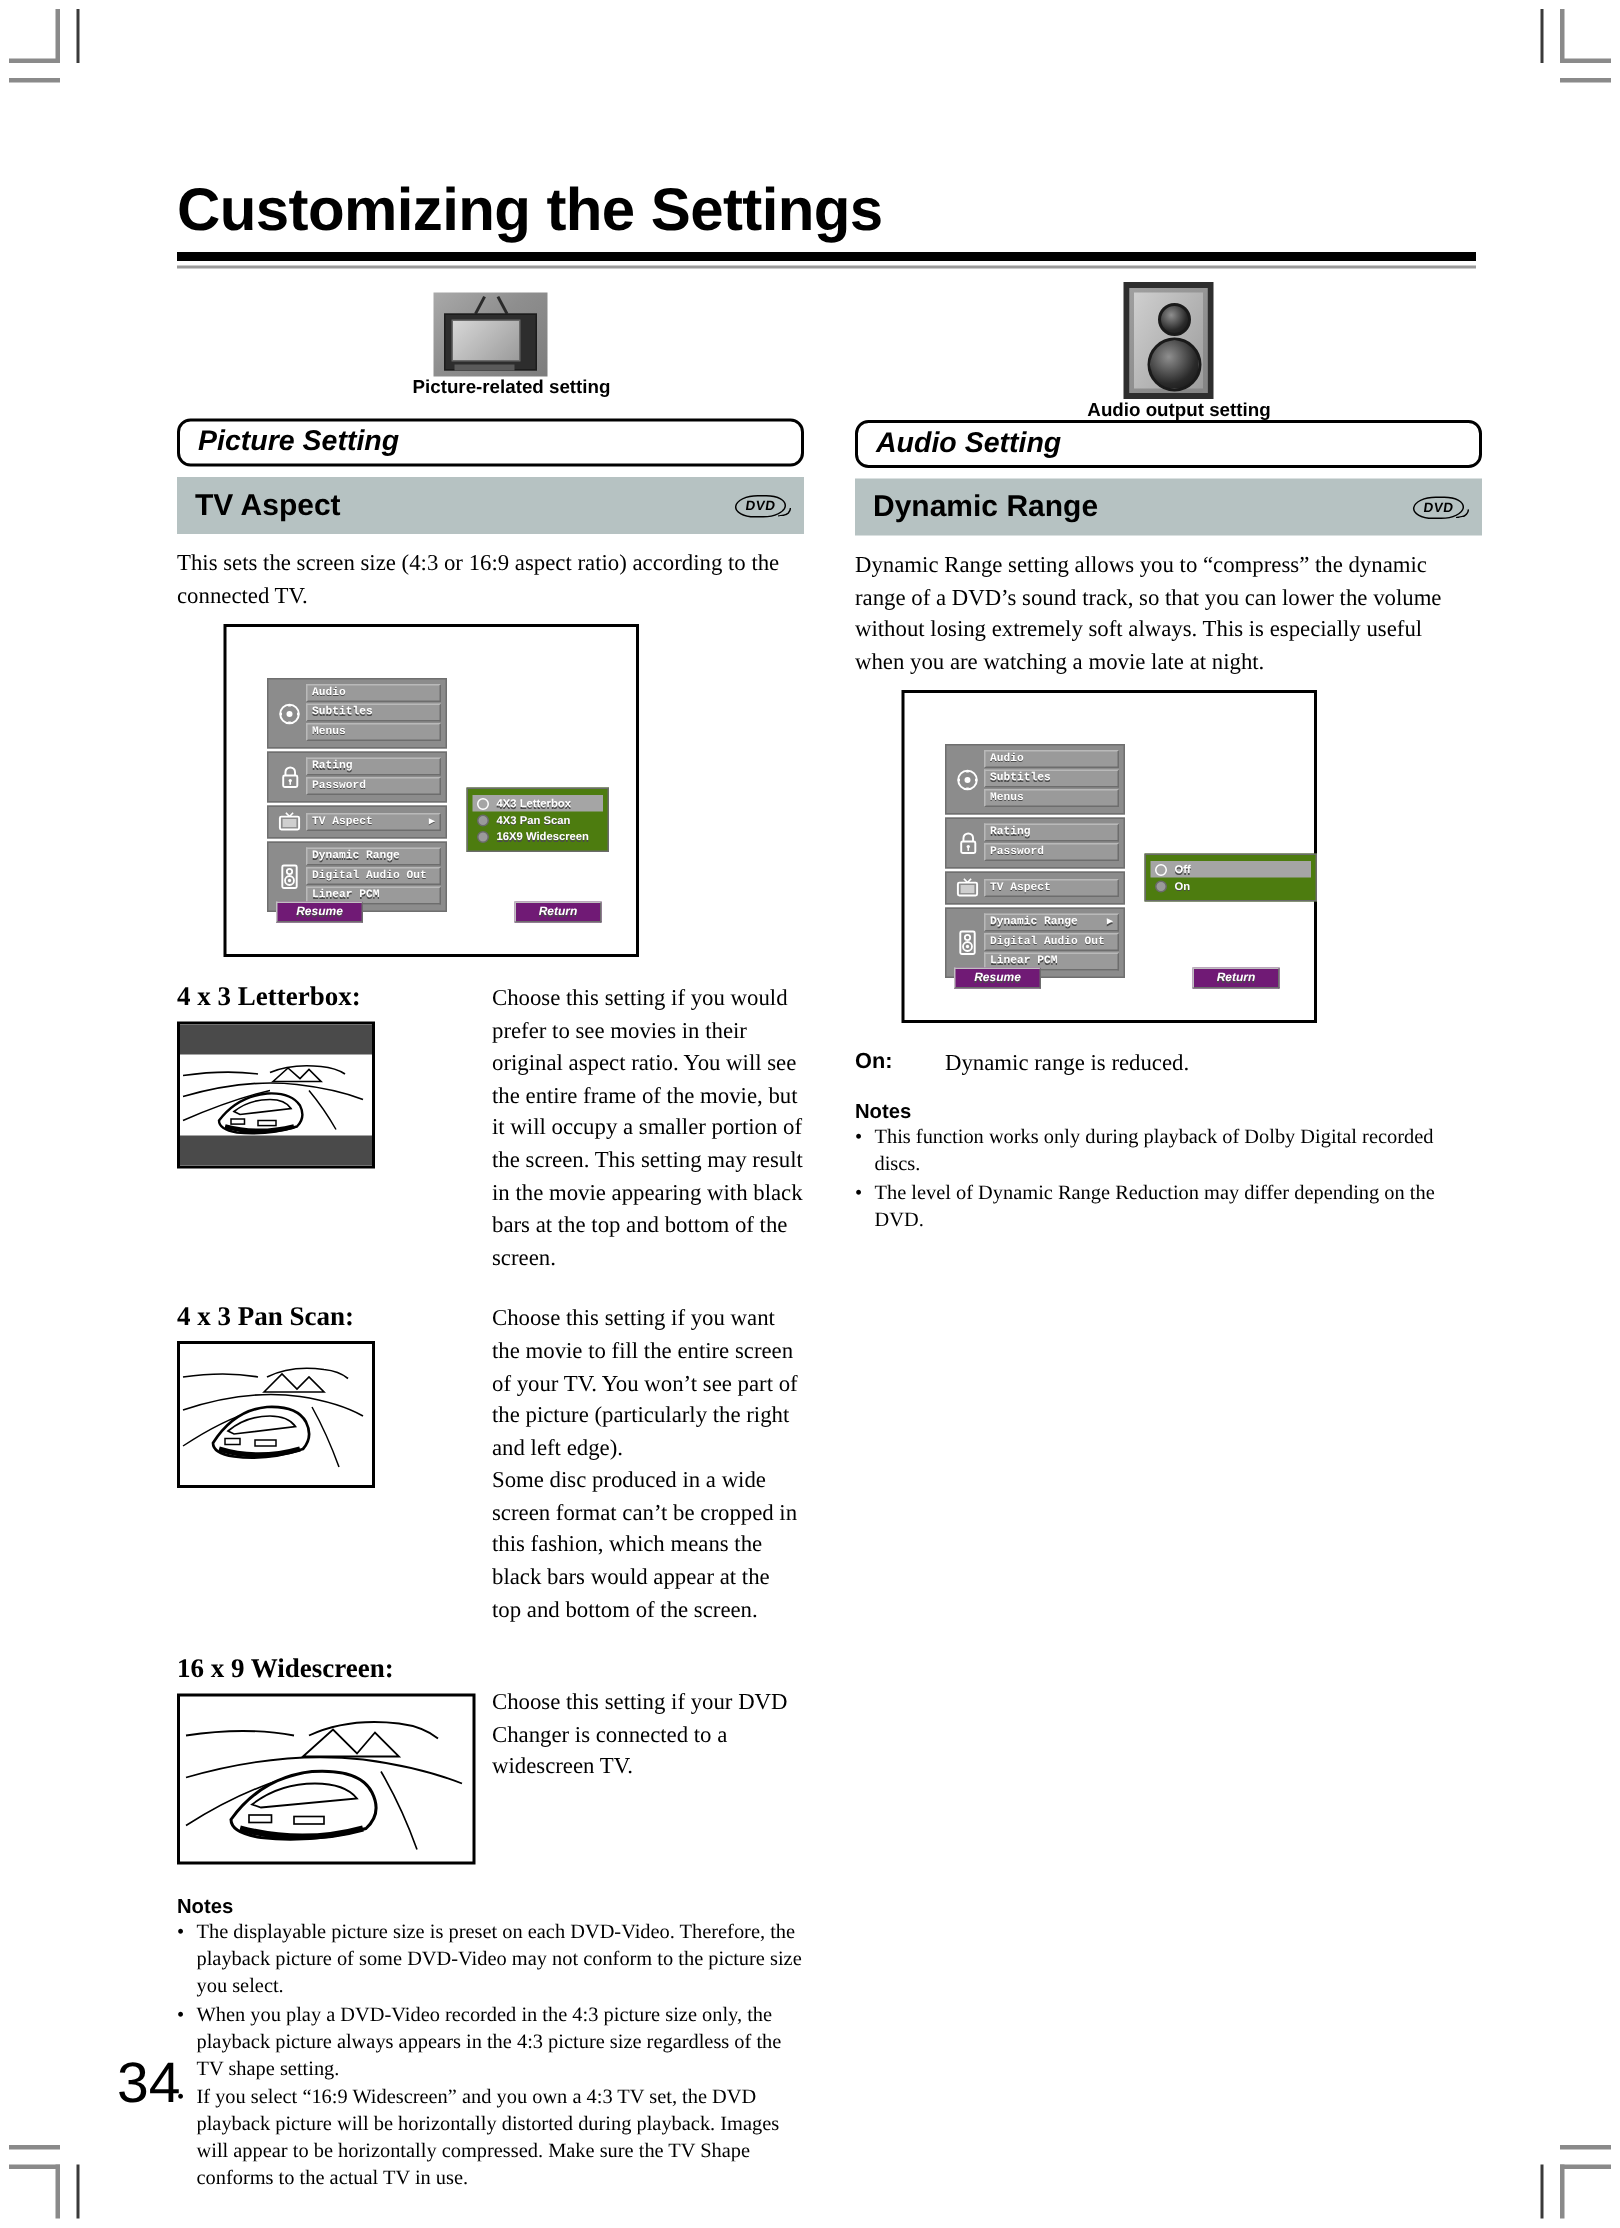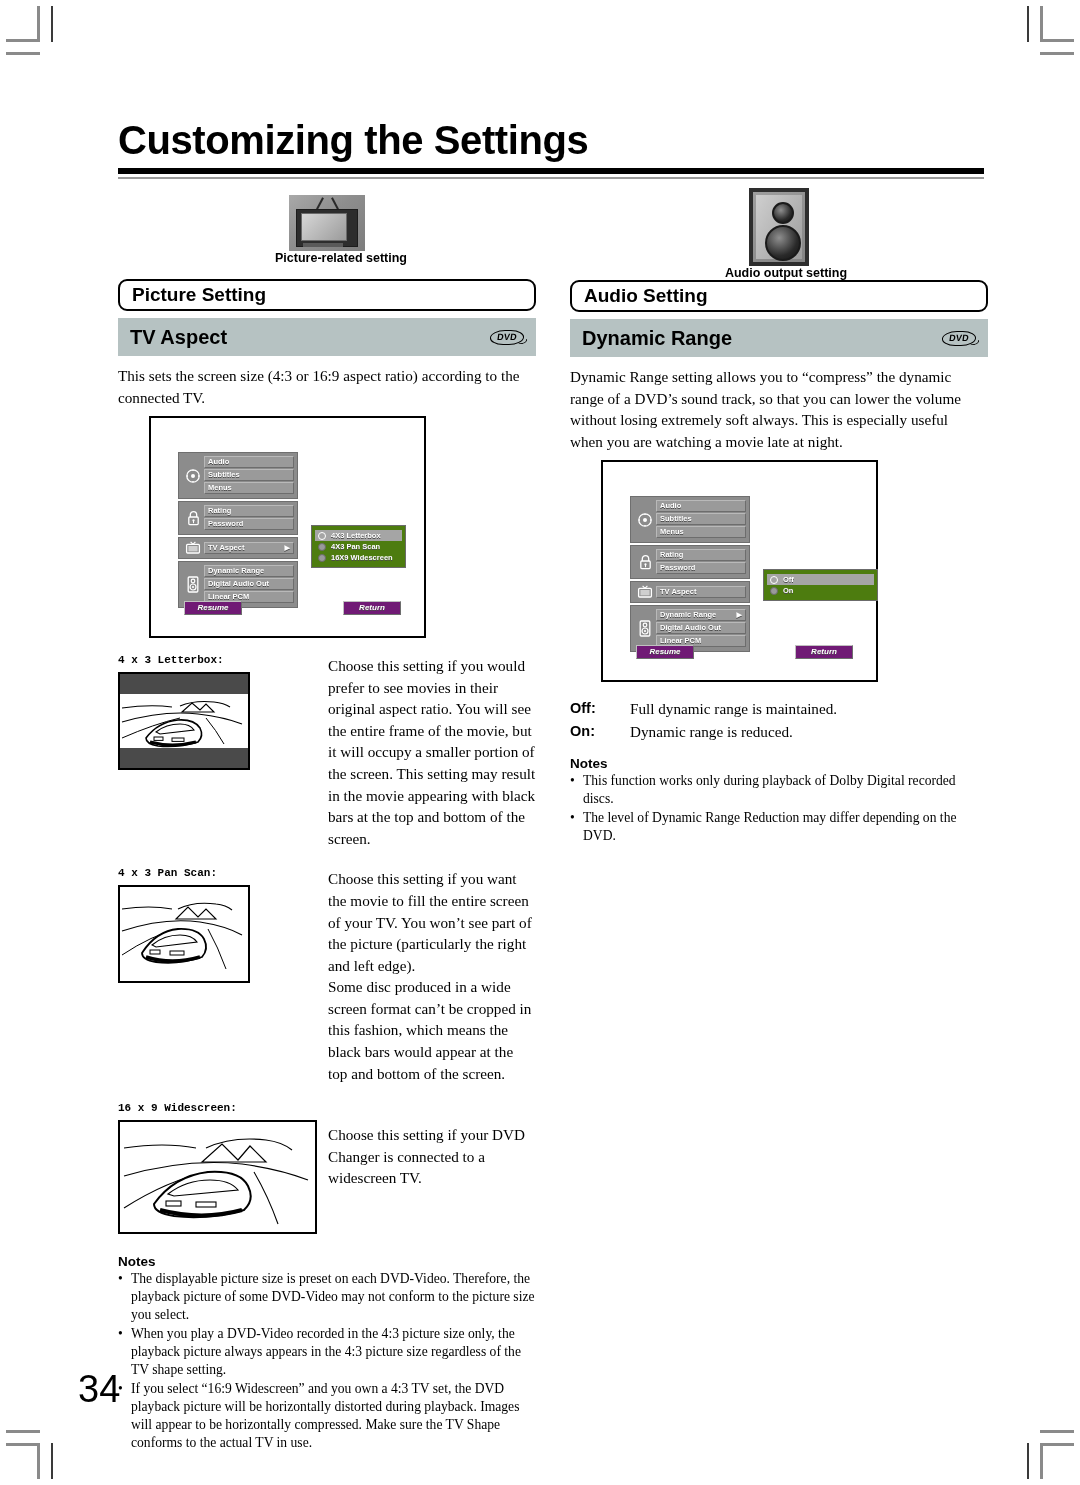--- a/index.html
+++ b/index.html
@@ -83,21 +83,21 @@
   .spk-icon .wf { width:32px; height:32px; left:12px; top:33px; }
 
   
   .sec-box {
     border:2px solid #000; border-radius:9px;
     height:32px; display:flex; align-items:center;
     padding:0 12px; box-sizing:border-box;
   }
   .sec-box-label {
     font-family:"Liberation Sans", sans-serif;
-    font-weight:bold; font-size:19px;
+    font-weight:bold; font-size:19px;font-style:italic;
   }
 
   
   .sub-head {
     background:#b6c2c2; height:38px;
     display:flex; align-items:center; justify-content:space-between;
     padding:0 12px; box-sizing:border-box;
   }
   .sub-head-label {
     font-family:"Liberation Sans", sans-serif;
@@ -133,21 +133,21 @@
     width:22px; height:auto; align-self:stretch;
     display:flex; align-items:center; justify-content:center;
     flex:0 0 22px;
   }
   .osd-items { flex:1 1 auto; }
   .osd-item {
     background:#9a9a9a;
     border:1px solid #6d6d6d;
     border-top-color:#b9b9b9; border-left-color:#b9b9b9;
     color:#fff;
-    font-family:Liberation Sans, sans-serif;
+    font-family:Liberation Mono, monospace;
     font-weight:bold; font-size:7.5px;
     line-height:10px; height:10px;
     padding:0 3px; margin-bottom:1px;
     display:flex; align-items:center; justify-content:space-between;
     text-shadow:0 1px 0 #4a4a4a;
     white-space:nowrap;
   }
   .osd-item .arrow { font-size:7px; }
   .osd-panel {
     background:#4d7c0f; border:1px solid #6b6b6b;
@@ -175,22 +175,22 @@
     font-weight:bold; font-size:8px;
     height:12px; line-height:12px; text-align:center;
     text-shadow:0 1px 0 #4a4a4a;
     font-style:italic;
   }
 
   
   .entry { display:flex; margin-top:14px; }
   .entry-left { width:210px; flex:0 0 210px; }
   .entry-label {
-    font-family:Liberation Mono, monospace;
-    font-weight:bold; font-size:11px; margin-bottom:6px;
+    font-family:Liberation Serif, serif;
+    font-weight:bold; font-size:18px; margin-bottom:6px;
   }
   .entry-desc { font-size:15.2px; line-height:1.42; flex:1 1 auto; padding-top:1px; }
   .car-pic { border:2px solid #000; background:#fff; position:relative; overflow:hidden; }
   .bar-top, .bar-bot { position:absolute; left:0; right:0; background:#4a4a4a; }
 
   
   .notes-h {
     font-family:"Liberation Sans", sans-serif;
     font-weight:bold; font-size:13.5px; margin-bottom:1px;
   }
@@ -565,24 +565,20 @@
           <span>On</span>
         </div>
       </div>
 
       <div class="osd-btn osd-inner" style="left:33px;top:183px;width:56px;">Resume</div>
       <div class="osd-btn osd-inner" style="left:192px;top:183px;width:56px;">Return</div>
     </div>
 
     <div style="margin-top:16px;">
       <div class="oo-row">
-        <span class="oo-k">Off:</span>
-        <span>Full dynamic range is maintained.</span>
-      </div>
-      <div class="oo-row">
         <span class="oo-k">On:</span>
         <span>Dynamic range is reduced.</span>
       </div>
     </div>
 
     <div style="margin-top:12px;">
       <div class="notes-h">Notes</div>
       <div class="note-li">
           <span class="note-bullet">•</span>
           <span>This function works only during playback of Dolby Digital recorded discs.</span>

